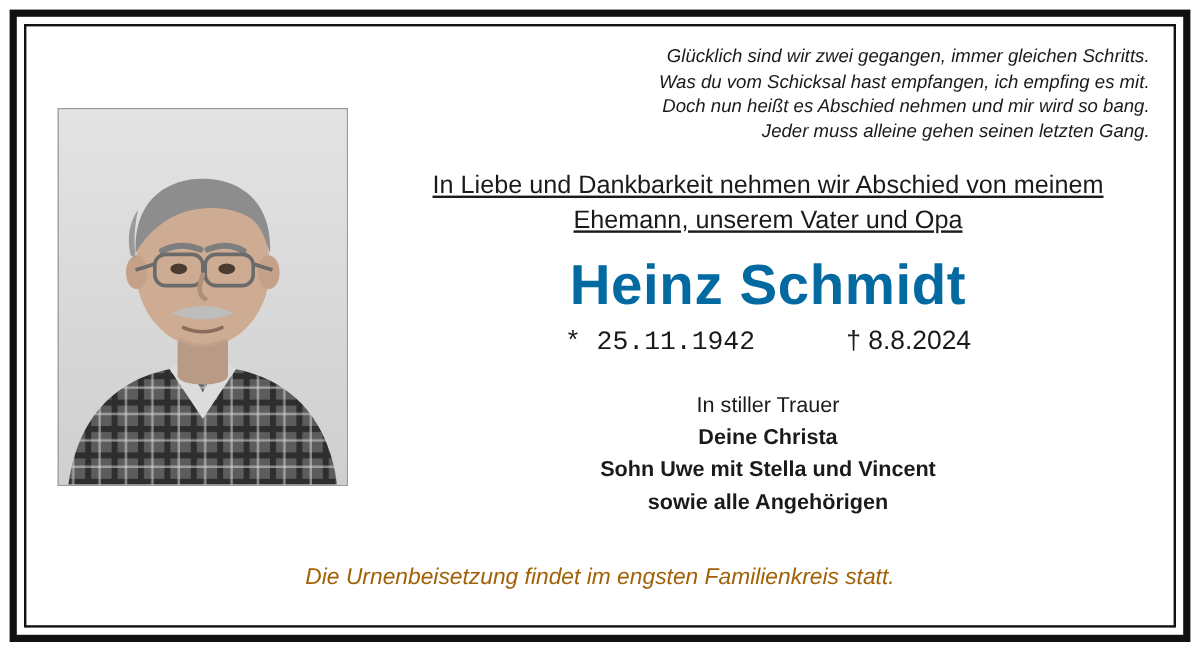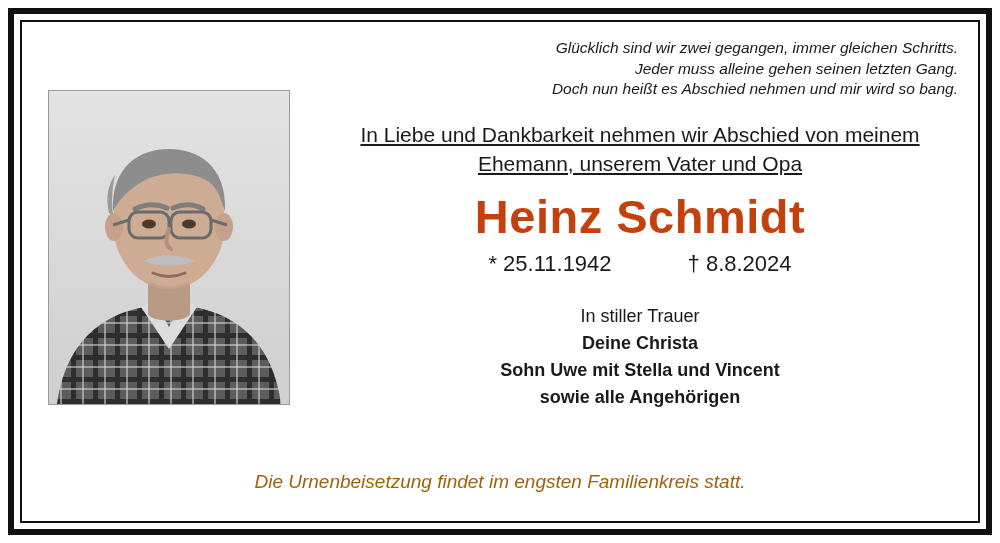--- a/index.html
+++ b/index.html
@@ -97,31 +97,31 @@
     color: #1a1a1a;
     text-decoration: underline;
   }
 
   .name {
     margin-top: 14px;
     text-align: center;
     font-size: 47px;
     font-weight: bold;
     letter-spacing: 0.5px;
-    color: #c2410c;
+    color: #0369a1;
     line-height: 1.05;
   }
 
   .dates {
     margin-top: 10px;
     text-align: center;
     font-size: 22px;
     color: #1a1a1a;
   }
-  .dates .birth { margin-right: 76px; }
+  .dates .birth { margin-right: 76px; font-family: Liberation Mono, monospace; }
 
   .mourning {
     margin-top: 26px;
     text-align: center;
     font-size: 18px;
     line-height: 27px;
   }
   .mourning .lead { font-weight: normal; }
   .mourning .bold { font-weight: bold; }
 
@@ -203,22 +203,23 @@
         <path d="M104 182 q 16 7 32 0" stroke="#8d6b5c" stroke-width="3" fill="none" stroke-linecap="round"></path>
 
         <path d="M100 192 q 20 10 40 0" stroke="#bb9a84" stroke-width="3" fill="none" opacity="0.6"></path>
       </svg>
     </div>
 
     <div class="textcol">
 
       <div class="verse">
         <div>Glücklich sind wir zwei gegangen, immer gleichen Schritts.</div>
+        <div>Was du vom Schicksal hast empfangen, ich empfing es mit.</div>
+        <div>Doch nun heißt es Abschied nehmen und mir wird so bang.</div>
         <div>Jeder muss alleine gehen seinen letzten Gang.</div>
-        <div>Doch nun heißt es Abschied nehmen und mir wird so bang.</div>
       </div>
 
       <div class="intro">
         <div>In Liebe und Dankbarkeit nehmen wir Abschied von meinem</div>
         <div>Ehemann, unserem Vater und Opa</div>
       </div>
 
       <div class="name">Heinz Schmidt</div>
 
       <div class="dates">

